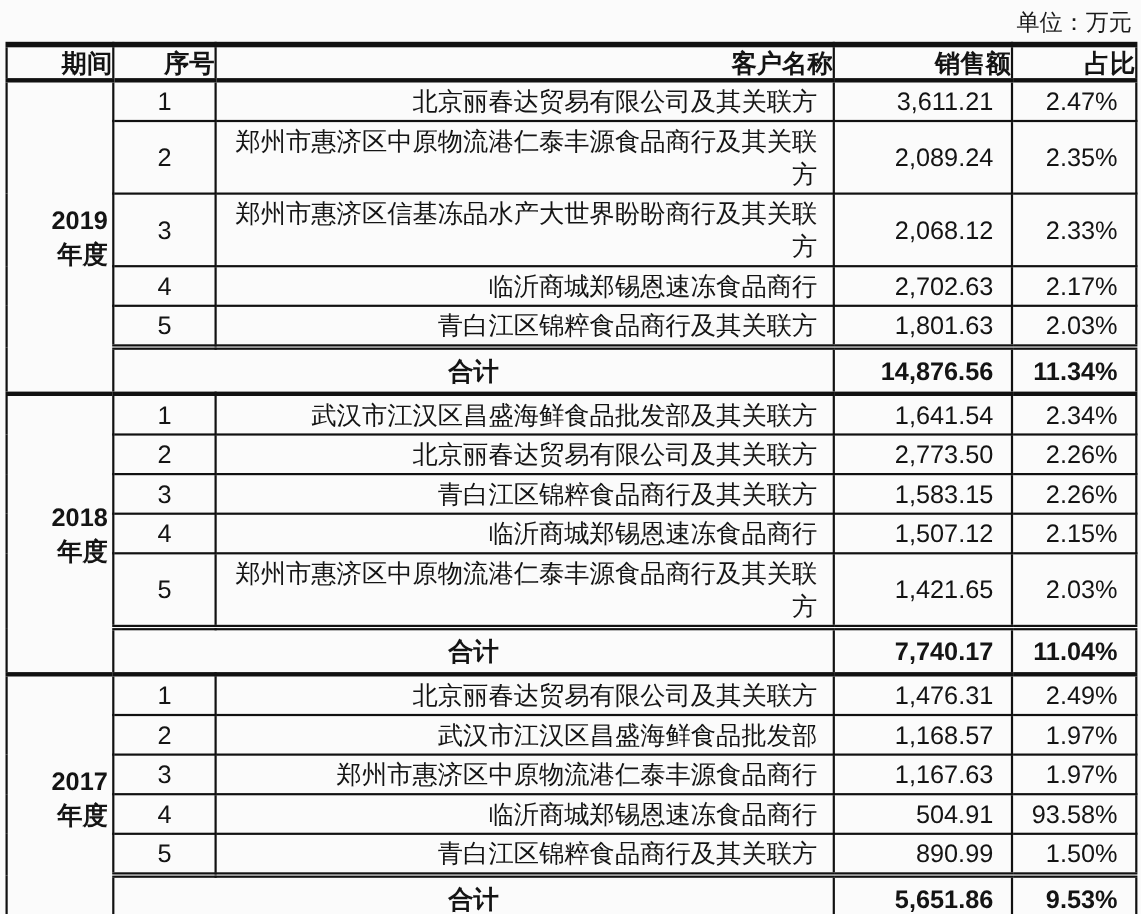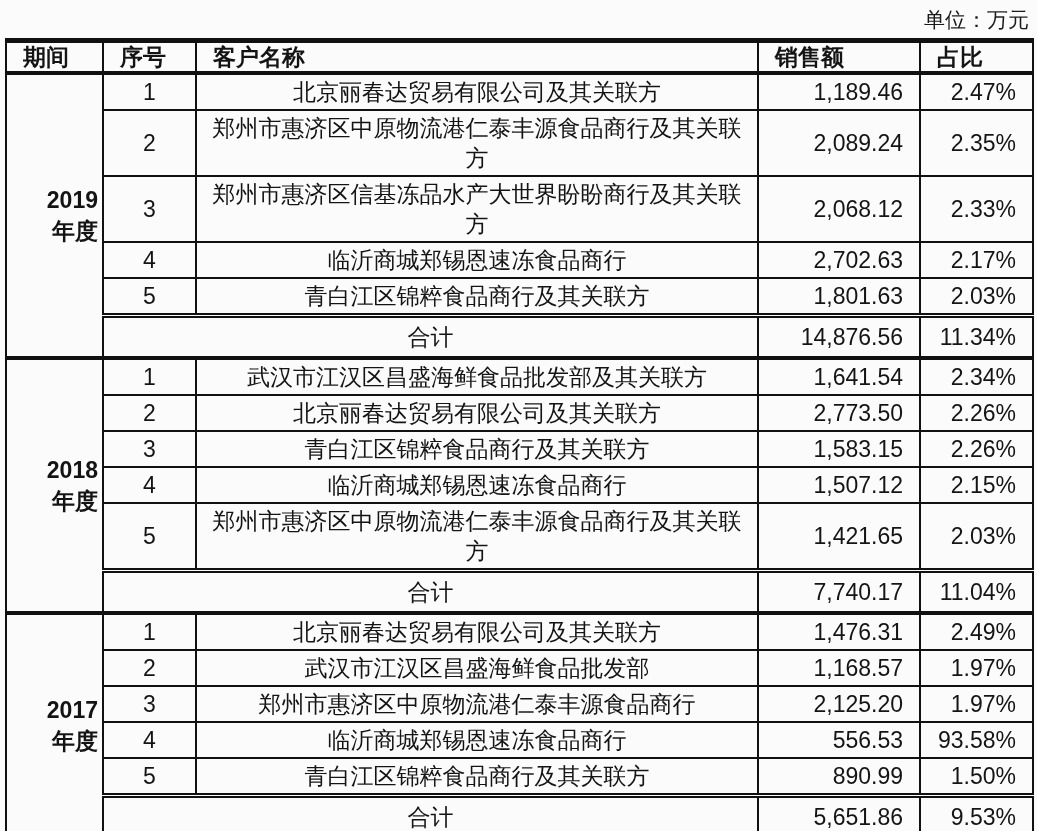--- a/index.html
+++ b/index.html
@@ -41,46 +41,46 @@
     border: 2px solid #111;
     font-size: 23px;
     line-height: 30px;
     padding: 2px 10px;
     vertical-align: middle;
     box-sizing: border-box;
     overflow: hidden;
   }
   .customers thead th {
     font-weight: bold;
-    text-align: left;
+    text-align: right;
     line-height: 24px;
-    padding: 2px 16px;
+    padding: 2px 0;
     border-bottom: 4px solid #111;
   }
   td.period-cell {
     font-weight: bold;
     text-align: right;
     padding: 2px 4px 2px 9px;
     line-height: 31px;
   }
   td.idx-cell {
     text-align: center;
     padding: 2px 4px;
   }
   td.name-cell {
-    text-align: center;
+    text-align: right;
     padding: 2px 14px 2px 14px;
   }
   td.num-cell {
     text-align: right;
     padding-right: 16px;
     white-space: nowrap;
   }
   tr.total-row td {
-    font-weight: normal;
+    font-weight: bold;
     border-top: 5px double #111;
     border-bottom: 4px solid #111;
     padding-top: 4px;
     padding-bottom: 4px;
   }
   tr.total-row td.total-label-cell {
     text-align: center;
   }
   tr.section-start td {
     border-top: 4px solid #111;
@@ -111,21 +111,21 @@
     </thead>
     <tbody>
 
       <tr>
         <td class="period-cell" rowspan="6">
           <div>2019</div>
           <div>年度</div>
         </td>
         <td class="idx-cell">1</td>
         <td class="name-cell">北京丽春达贸易有限公司及其关联方</td>
-        <td class="num-cell">1,189.46</td>
+        <td class="num-cell">3,611.21</td>
         <td class="num-cell">2.47%</td>
       </tr>
       <tr>
         <td class="idx-cell">2</td>
         <td class="name-cell">郑州市惠济区中原物流港仁泰丰源食品商行及其关联方</td>
         <td class="num-cell">2,089.24</td>
         <td class="num-cell">2.35%</td>
       </tr>
       <tr>
         <td class="idx-cell">3</td>
@@ -203,27 +203,27 @@
       </tr>
       <tr>
         <td class="idx-cell">2</td>
         <td class="name-cell">武汉市江汉区昌盛海鲜食品批发部</td>
         <td class="num-cell">1,168.57</td>
         <td class="num-cell">1.97%</td>
       </tr>
       <tr>
         <td class="idx-cell">3</td>
         <td class="name-cell">郑州市惠济区中原物流港仁泰丰源食品商行</td>
-        <td class="num-cell">2,125.20</td>
+        <td class="num-cell">1,167.63</td>
         <td class="num-cell">1.97%</td>
       </tr>
       <tr>
         <td class="idx-cell">4</td>
         <td class="name-cell">临沂商城郑锡恩速冻食品商行</td>
-        <td class="num-cell">556.53</td>
+        <td class="num-cell">504.91</td>
         <td class="num-cell">93.58%</td>
       </tr>
       <tr>
         <td class="idx-cell">5</td>
         <td class="name-cell">青白江区锦粹食品商行及其关联方</td>
         <td class="num-cell">890.99</td>
         <td class="num-cell">1.50%</td>
       </tr>
       <tr class="total-row">
         <td class="total-label-cell" colspan="2">合计</td>

